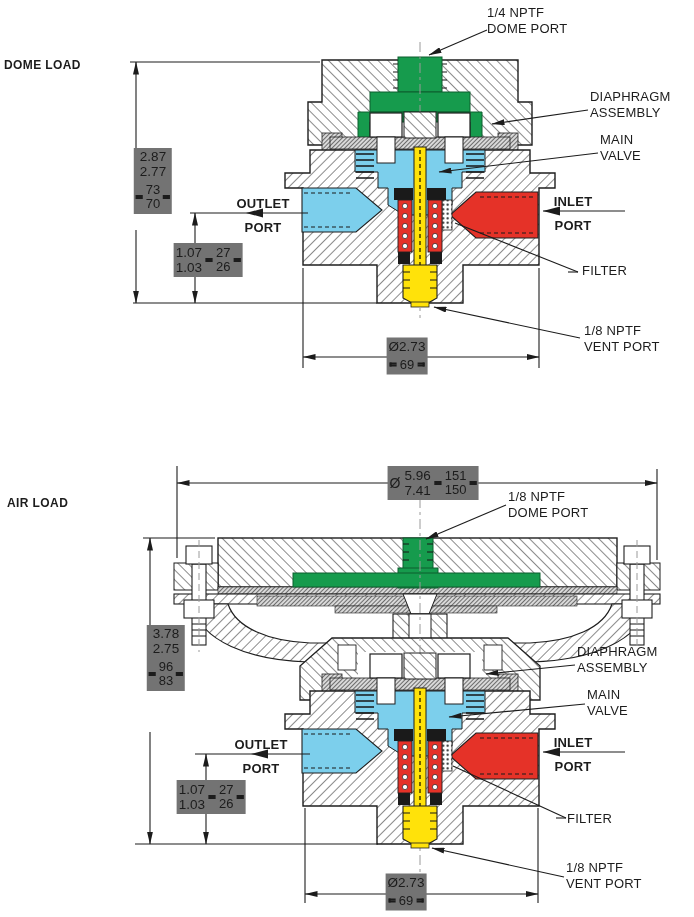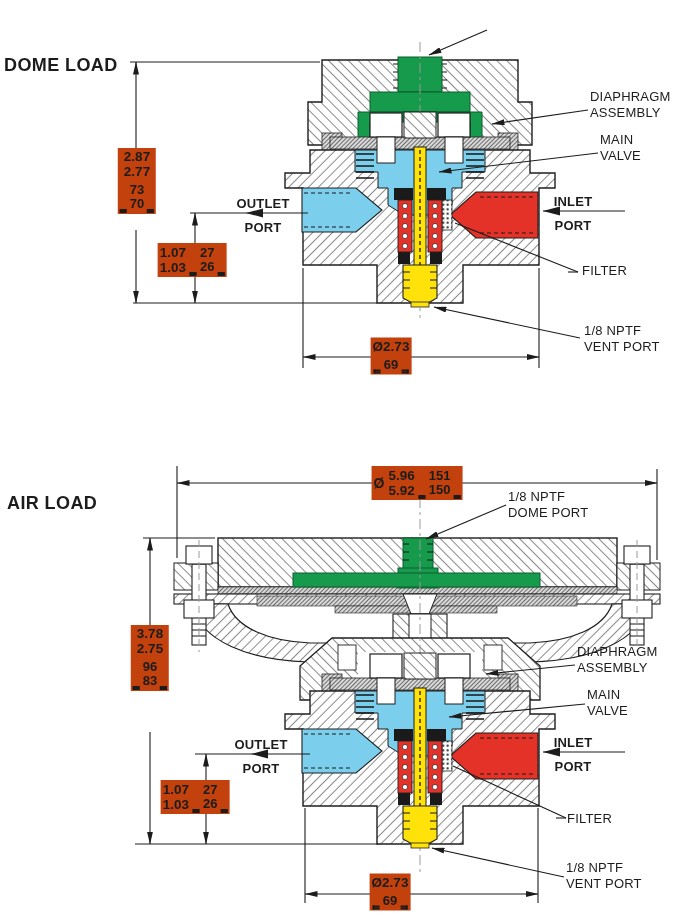--- a/index.html
+++ b/index.html
@@ -2,29 +2,29 @@
 <html><head>
 <meta charset="utf-8">
 <style>
   html,body{margin:0;padding:0;background:#fff;}
   .canvas{position:relative;width:694px;height:917px;background:#ffffff;
           font-family:"Liberation Sans",sans-serif;overflow:hidden;}
   svg.draw{position:absolute;left:0;top:0;}
   .lbl{position:absolute;color:#1c1c1c;font-size:13px;line-height:16px;
        letter-spacing:.2px;white-space:nowrap;}
   .lbl div{pointer-events:none;}
-  .title{font-weight:700;font-size:18px;letter-spacing:.4px;}
+  .title{font-weight:700;font-size:12px;letter-spacing:.4px;}
   .ctr{text-align:center;line-height:24px;width:66px;font-weight:bold;}
-  .dim{position:absolute;background:#c2410c;color:#1c1c1c;display:flex;
+  .dim{position:absolute;background:#737373;color:#1c1c1c;display:flex;
        align-items:center;gap:4px;padding:1px 2px;
-       transform:translate(-50%,-50%);font-weight:700;}
+       transform:translate(-50%,-50%);font-weight:400;margin-left:16px;}
   .dim.col{flex-direction:column;gap:2px;}
   .stk{display:flex;flex-direction:column;align-items:center;
        font-size:13.5px;line-height:15px;}
-  .bkt{display:flex;align-items:flex-end;}
+  .bkt{display:flex;align-items:center;}
   .bkt .num{display:flex;flex-direction:column;align-items:center;
        justify-content:center;font-size:13px;line-height:14px;padding:2px 3px;}
   .bq{width:5px;}
   .bl{border:2.2px solid #1c1c1c;border-right:none;}
   .br{border:2.2px solid #1c1c1c;border-left:none;}
   .pfx{font-size:14px;}
 </style>
 </head>
 <body>
 
@@ -213,20 +213,24 @@
       <line x1="538" y1="808" x2="538" y2="903"></line>
       <line x1="390" y1="894" x2="305" y2="894" marker-end="url(#arr)"></line>
       <line x1="390" y1="894" x2="538" y2="894" marker-end="url(#arr)"></line>
     </g>
     <polygon points="251,754 268,749.5 268,758.5" fill="#1c1c1c"></polygon>
     <polygon points="543,752 560,747.5 560,756.5" fill="#1c1c1c"></polygon>
   </g>
 </svg>
 
 <div class="lbl title" style="left:4px;top:57px">DOME LOAD</div>
+<div class="lbl" style="left:487px;top:5px">
+  <div>1/4 NPTF</div>
+      <div>DOME PORT</div>
+</div>
 <div class="lbl" style="left:590px;top:89px">
   <div>DIAPHRAGM</div>
       <div>ASSEMBLY</div>
 </div>
 <div class="lbl" style="left:600px;top:132px">
   <div>MAIN</div>
       <div>VALVE</div>
 </div>
 <div class="lbl ctr" style="left:230px;top:192px">
   <div>OUTLET</div>
@@ -280,21 +284,21 @@
         </div>
     <span class="bq br"></span>
       </div>
 </div>
 
 <div class="lbl title" style="left:7px;top:495px">AIR LOAD</div>
 <div class="dim" style="left:417px;top:483px">
   <span class="pfx">Ø</span>
   <div class="stk">
         <span>5.96</span>
-        <span>5.92</span>
+        <span>7.41</span>
       </div>
   <div class="bkt">
         <span class="bq bl"></span>
     <div class="num">
           <span>151</span>
           <span>150</span>
         </div>
     <span class="bq br"></span>
       </div>
 </div>

